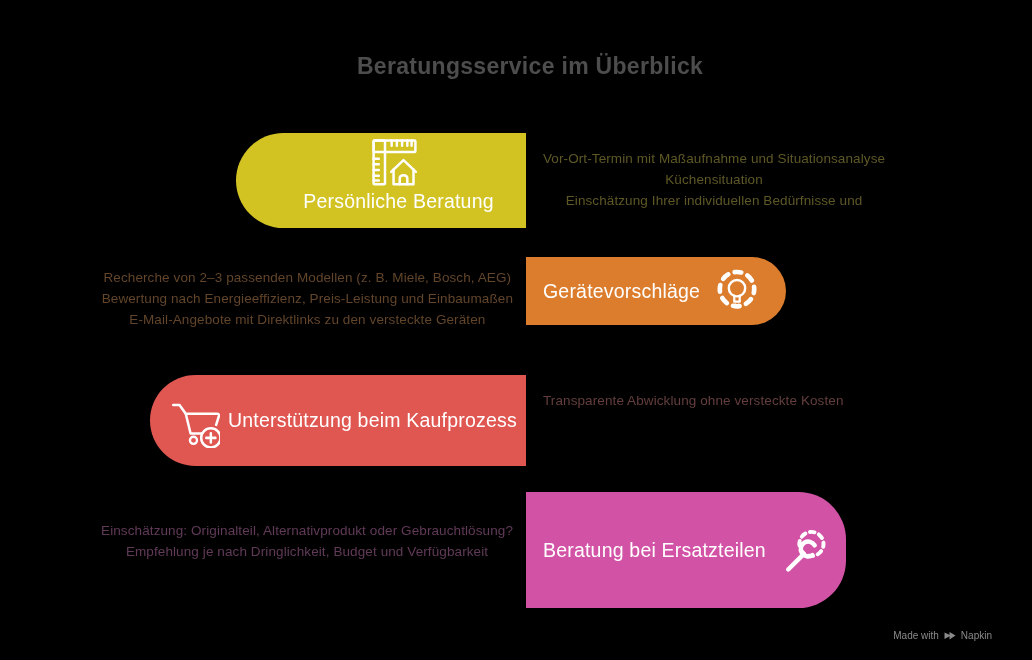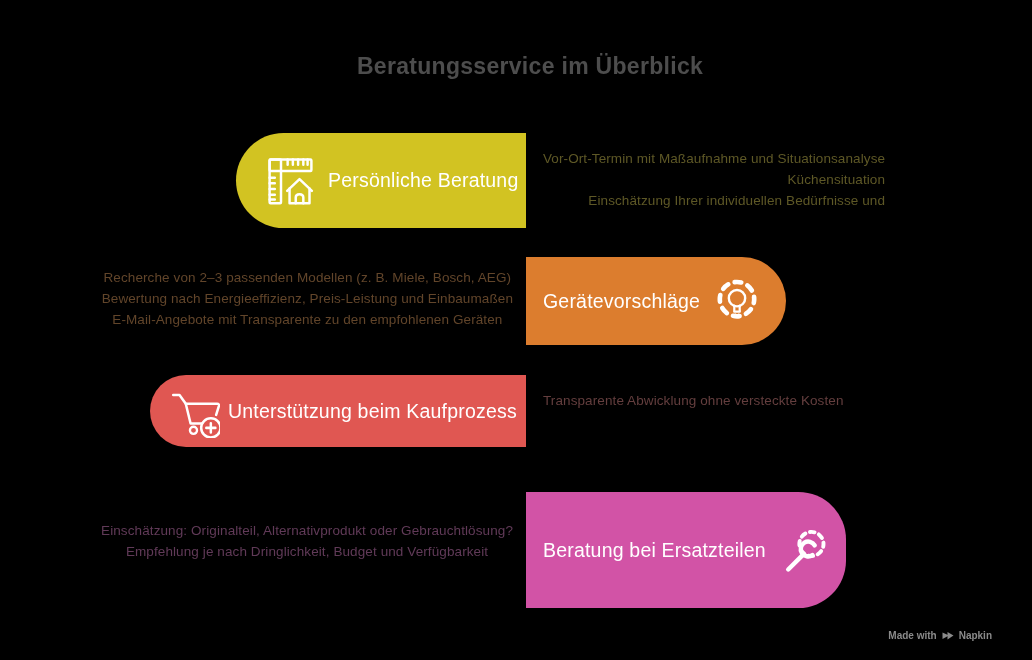--- a/index.html
+++ b/index.html
@@ -38,33 +38,34 @@
     letter-spacing: 0.2px;
     white-space: nowrap;
   }
   .band .icon { flex: 0 0 auto; display: block; }
 
   .band.b0 {
     left: 236px; top: 133px; width: 290px; height: 95px;
     background: #d2c322;
     border-radius: 47.5px 0 0 47.5px;
     padding-left: 26px;
+    flex-direction: column;
   }
   .band.b0 .label { margin-left: 9px; }
 
   .band.b1 {
-    left: 526px; top: 257px; width: 260px; height: 88px;
+    left: 526px; top: 257px; width: 260px; height: 68px;
     background: #dc7d2e;
     border-radius: 0 44px 44px 0;
     padding-left: 17px; padding-right: 23px;
   }
   .band.b1 .icon { margin-left: auto; }
 
   .band.b2 {
-    left: 150px; top: 375px; width: 376px; height: 72px;
+    left: 150px; top: 375px; width: 376px; height: 91px;
     background: #e05752;
     border-radius: 45.5px 0 0 45.5px;
     padding-left: 16px;
   }
   .band.b2 .label { margin-left: 8px; }
 
   .band.b3 {
     left: 526px; top: 492px; width: 320px; height: 116px;
     background: #d253a6;
     border-radius: 0 47.5px 47.5px 0;
@@ -73,37 +74,37 @@
   .band.b3 .icon { margin-left: auto; }
 
   .desc {
     position: absolute;
     font-size: 13.5px;
     font-weight: 500;
     line-height: 21px;
     letter-spacing: 0.1px;
   }
   .desc div { white-space: nowrap; }
-  .desc.align-left { text-align: right; }
+  .desc.align-left { text-align: center; }
   .desc.align-right { text-align: center; }
 
   .desc.d0 { left: 543px; top: 148px; color: #5e5826; }
   .desc.d1 { right: 519px; top: 267px; color: #62452a; }
   .desc.d2 { left: 543px; top: 390px; color: #643e3e; }
   .desc.d3 { right: 519px; top: 520px; color: #613a58; }
 
   .footer {
     position: absolute;
     right: 40px; bottom: 19px;
     display: flex;
     align-items: center;
     gap: 5px;
     color: #8a8a8a;
     font-size: 10px;
-    font-weight: 700;
+    font-weight: 400;
   }
 </style>
 </head>
 <body>
 
 <div class="canvas">
 
   <div class="title">Beratungsservice im Überblick</div>
 
   <div class="band b0">
@@ -133,21 +134,21 @@
         <circle cx="28" cy="26" r="18.5" stroke-width="5" stroke-dasharray="7.3 7.2" stroke-dashoffset="3"></circle>
         <circle cx="28" cy="25" r="8.8" stroke-width="2.6"></circle>
         <path d="M25,33 C25.3,35.5 25,37.5 25,39.5 L31,39.5 C31,37.5 30.7,35.5 31,33" stroke-width="2.4"></path>
         <path d="M26.2,42.5 L28,45 L29.8,42.5" stroke-width="2.2"></path>
       </g>
     </svg>
   </div>
   <div class="desc d1 align-right">
     <div>Recherche von 2–3 passenden Modellen (z. B. Miele, Bosch, AEG)</div>
     <div>Bewertung nach Energieeffizienz, Preis-Leistung und Einbaumaßen</div>
-    <div>E-Mail-Angebote mit Transparente zu den empfohlenen Geräten</div>
+    <div>E-Mail-Angebote mit Direktlinks zu den versteckte Geräten</div>
   </div>
 
   <div class="band b2">
     <svg class="icon" width="54" height="54" viewBox="0 0 56 56">
       <g fill="none" stroke="#ffffff" stroke-linecap="round" stroke-linejoin="round">
         <path d="M7.5,11.5 H14 L20.5,20.5 H53 Q55.5,20.5 54.8,23 L52,32" stroke-width="2.6"></path>
         <path d="M20.5,20.5 L25.5,41 H45" stroke-width="2.6"></path>
         <circle cx="28.5" cy="48" r="3.7" stroke-width="2.4"></circle>
         <circle cx="46.5" cy="45.5" r="10" stroke-width="2.6" fill="#e05752"></circle>
         <path d="M46.5,40.8 V50.2 M41.8,45.5 H51.2" stroke-width="2.6"></path>

